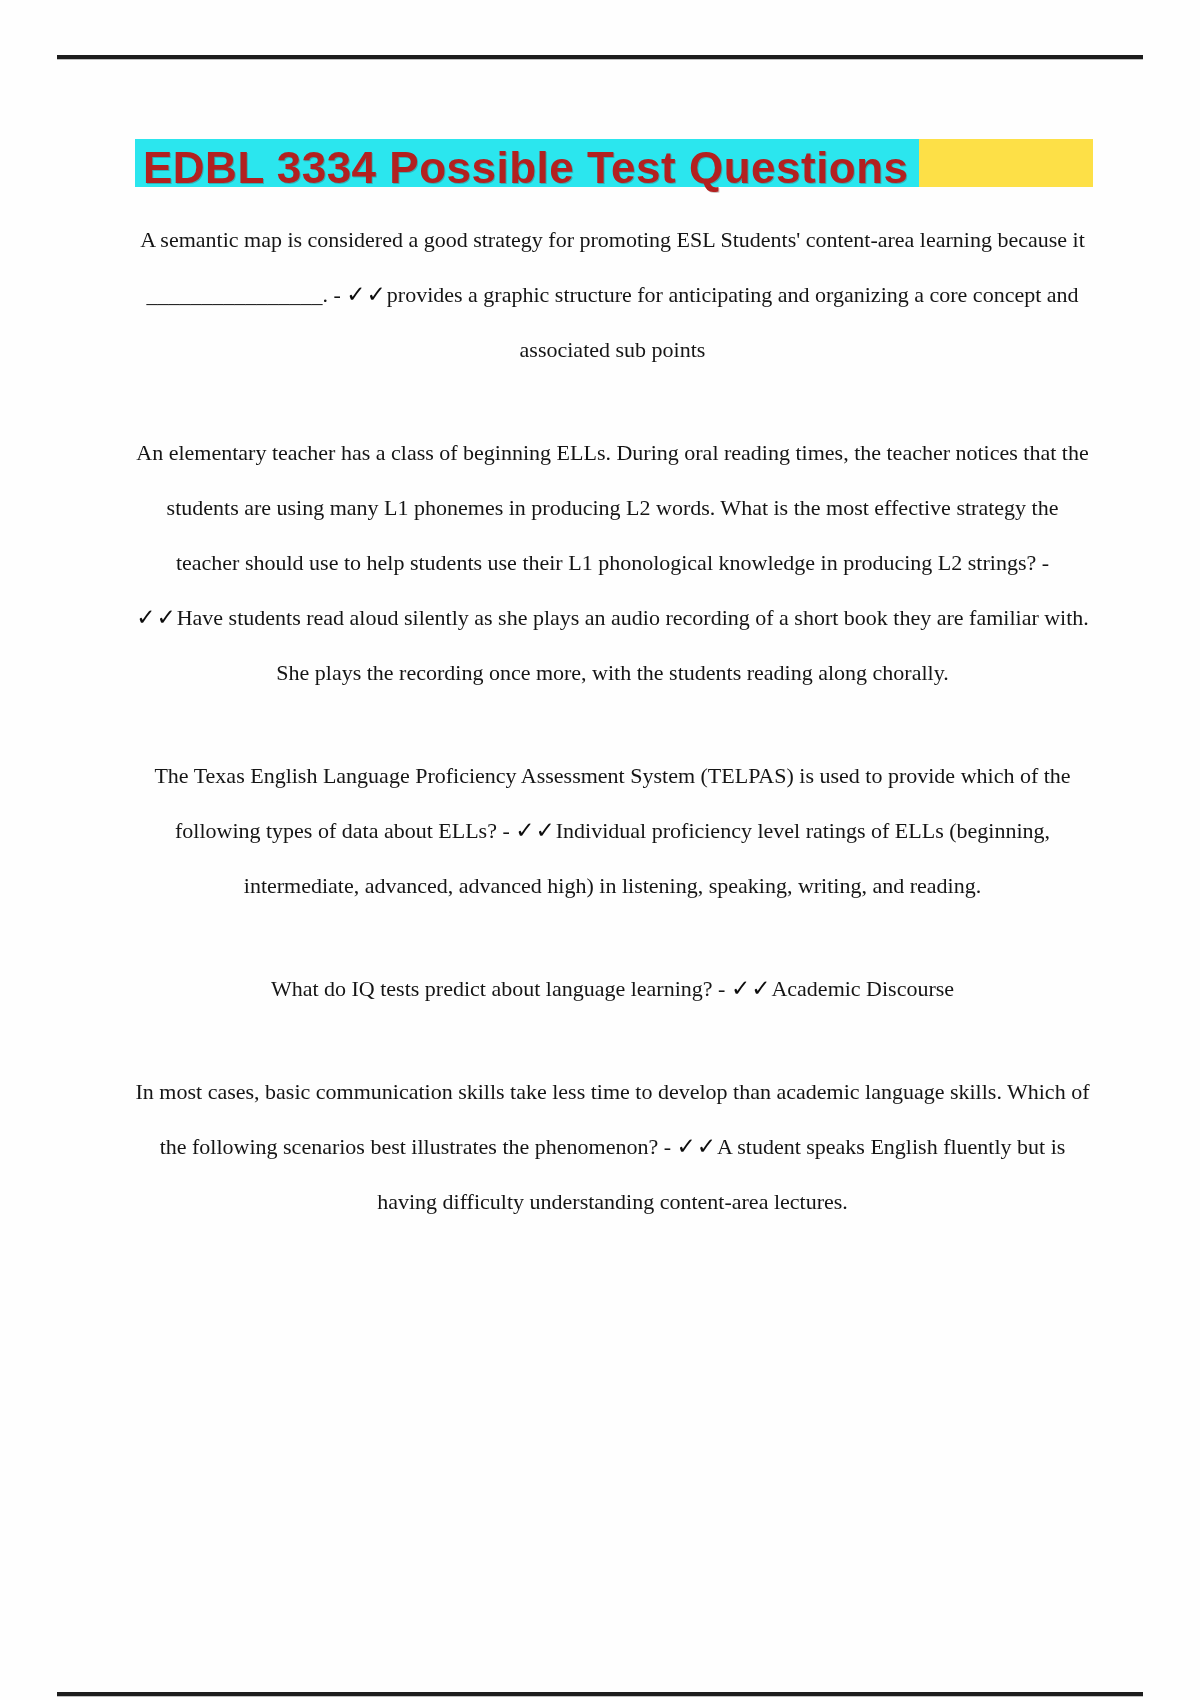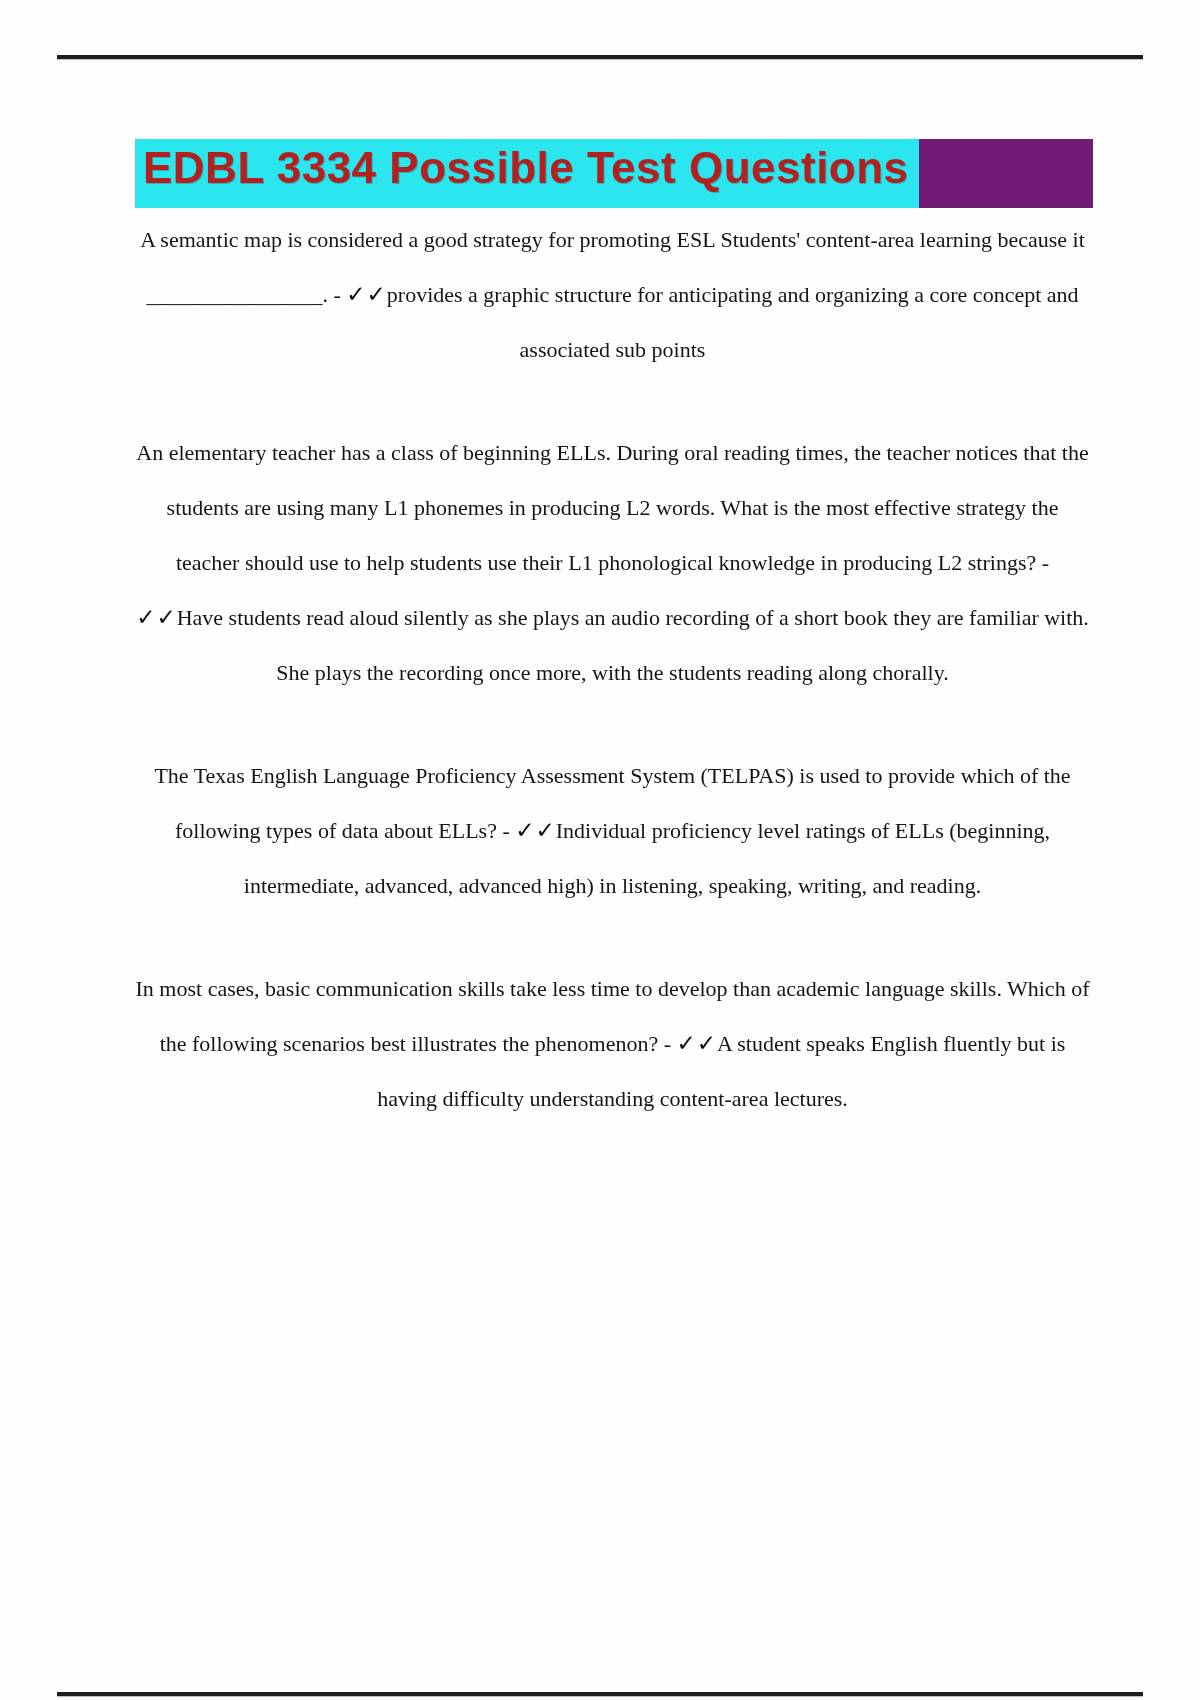--- a/index.html
+++ b/index.html
@@ -21,22 +21,22 @@
     box-shadow: 0 1px 0 rgba(0,0,0,0.25);
   }
   .rule-top { top: 55px; }
   .rule-bottom { top: 1692px; }
 
   .title-row {
     position: absolute;
     left: 135px;
     top: 139px;
     width: 958px;
-    height: 69px;
-    background: #701a75;
+    height: 48px;
+    background: #fde047;
     display: flex;
     align-items: stretch;
   }
   .title-highlight {
     background: #2be6ee;
     color: #b22120;
     font-family: "Liberation Sans", sans-serif;
     font-weight: bold;
     font-size: 44px;
     line-height: 57px;
@@ -75,17 +75,18 @@
   <span class="title-highlight">EDBL 3334 Possible Test Questions</span>
 </div>
 
 <div class="content">
   <p class="qa-item"><span>A semantic map is considered a good strategy for promoting ESL Students' content-area learning because it ________________. -</span> <span class="check">✓✓</span><span>provides a graphic structure for anticipating and organizing a core concept and associated sub points</span></p>
 
   <p class="qa-item"><span>An elementary teacher has a class of beginning ELLs. During oral reading times, the teacher notices that the students are using many L1 phonemes in producing L2 words. What is the most effective strategy the teacher should use to help students use their L1 phonological knowledge in producing L2 strings? -</span> <span class="check">✓✓</span><span>Have students read aloud silently as she plays an audio recording of a short book they are familiar with. She plays the recording once more, with the students reading along chorally.</span></p>
 
   <p class="qa-item"><span>The Texas English Language Proficiency Assessment System (TELPAS) is used to provide which of the following types of data about ELLs? -</span> <span class="check">✓✓</span><span>Individual proficiency level ratings of ELLs (beginning, intermediate, advanced, advanced high) in listening, speaking, writing, and reading.</span></p>
 
+  <p class="qa-item"><span>What do IQ tests predict about language learning? -</span> <span class="check">✓✓</span><span>Academic Discourse</span></p>
 
   <p class="qa-item"><span>In most cases, basic communication skills take less time to develop than academic language skills. Which of the following scenarios best illustrates the phenomenon? -</span> <span class="check">✓✓</span><span>A student speaks English fluently but is having difficulty understanding content-area lectures.</span></p>
 </div>
 
 <div class="page-rule rule-bottom"></div>
 
 </body></html>

